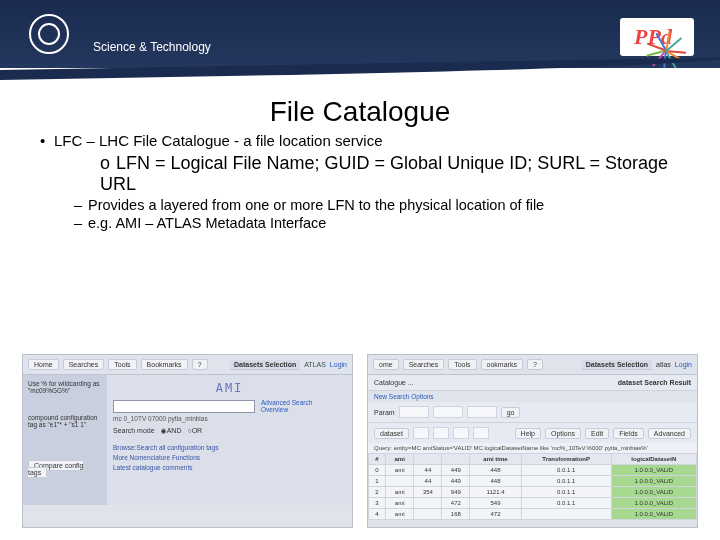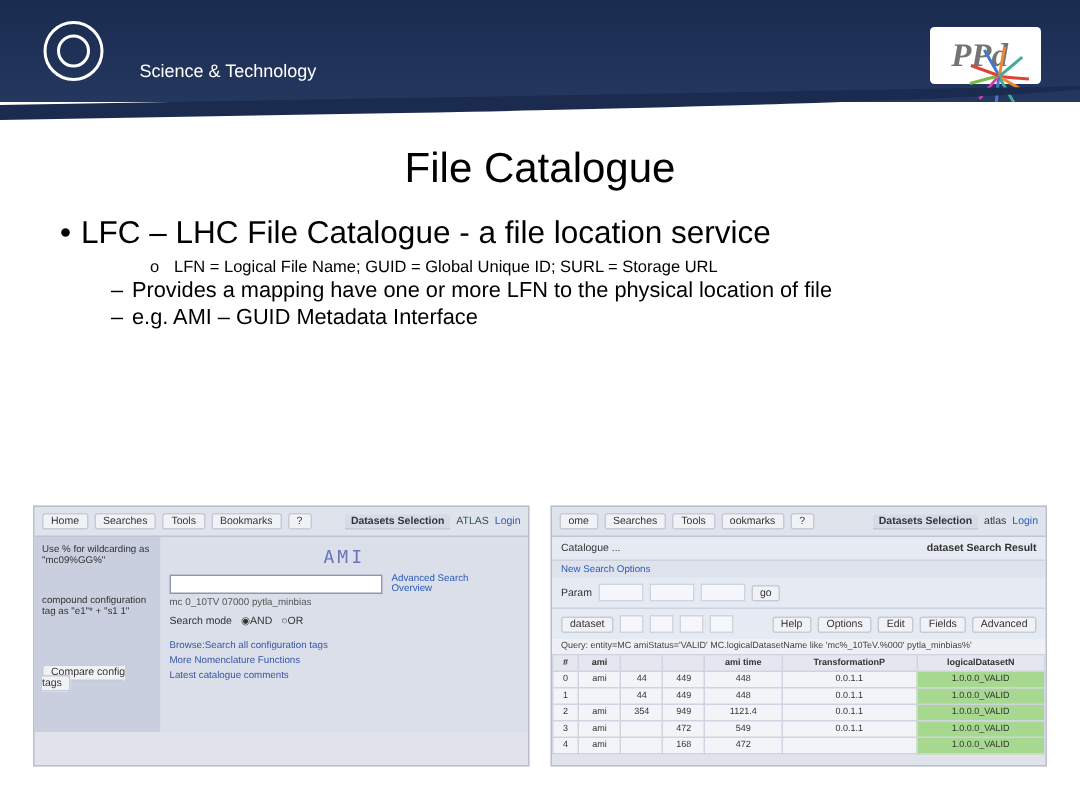--- a/index.html
+++ b/index.html
@@ -38,21 +38,21 @@
     position: absolute;
     inset: 7px;
     border: 2px solid #fff;
     border-radius: 50%;
   }
   .stfc-text { font-size: 12px; line-height: 14px; }
   .ppd-logo {
     position: absolute;
     right: 26px;
     top: 18px;
-    color: #737373;
+    color: #ef4444;
     font-style: italic;
     font-weight: bold;
     font-family: Georgia, serif;
     font-size: 22px;
     background: #fff;
     padding: 6px 22px 6px 14px;
     border-radius: 3px;
   }
   .swoosh {
     height: 22px;
@@ -65,38 +65,38 @@
     left: -40px; right: -10px; top: -4px;
     height: 10px;
     background: #1a2b4f;
     border-radius: 0 0 60% 0 / 0 0 100% 0;
     transform: skewY(-1deg);
   }
   h1.title {
     text-align: center;
     font-size: 28px;
     font-weight: 400;
-    margin: 6px 0 16px;
+    margin: 6px 0 4px;
     font-family: "Comic Sans MS", Arial, sans-serif;
   }
   .content {
     padding: 0 22px 0 40px;
     font-size: 14.5px;
   }
   .lvl1 { margin: 2px 0 4px; }
   .lvl1 > .bul { display:inline-block; width:14px; }
   .lvl2 { margin: 2px 0 2px 34px; }
   .lvl2 > .bul { display:inline-block; width:14px; }
-  .lvl3 { margin: 2px 0 2px 60px; font-size: 11px; }
+  .lvl3 { margin: 2px 0 2px 60px; font-size: 18px; }
   .lvl3 > .bul { display:inline-block; width:16px; }
-  .lead { font-size: 21px; }
+  .lead { font-size: 15px; }
   .shots {
     position: absolute;
     left: 22px; right: 22px;
-    top: 337px;
+    top: 354px;
     display: flex;
     gap: 14px;
     justify-content: center;
   }
   .shot {
     flex: 1;
     border: 1px solid #b9c0cc;
     background: #e0e3ea;
     height: 172px;
     overflow: hidden;
@@ -225,22 +225,22 @@
     </div>
   </div>
 </div>
 <div class="swoosh"></div>
 
 <h1 class="title">File Catalogue</h1>
 
 <div class="content">
   <div class="lvl1 lead"><span class="bul">•</span><span>LFC – LHC File Catalogue - a file location service</span></div>
   <div class="lvl3"><span class="bul">o</span><span>LFN = Logical File Name;  GUID = Global Unique ID;  SURL = Storage URL</span></div>
-  <div class="lvl2"><span class="bul">–</span><span>Provides a mapping have one or more LFN to the physical location of file</span></div>
-  <div class="lvl2"><span class="bul">–</span><span>e.g. AMI – GUID Metadata Interface</span></div>
+  <div class="lvl2"><span class="bul">–</span><span>Provides a layered from one or more LFN to the physical location of file</span></div>
+  <div class="lvl2"><span class="bul">–</span><span>e.g. AMI – ATLAS Metadata Interface</span></div>
 </div>
 
 <div class="shots">
 
   <div class="shot shot-left">
     <div class="toolbar">
       <span class="tbtn">Home</span>
       <span class="tbtn">Searches</span>
       <span class="tbtn">Tools</span>
       <span class="tbtn">Bookmarks</span>

